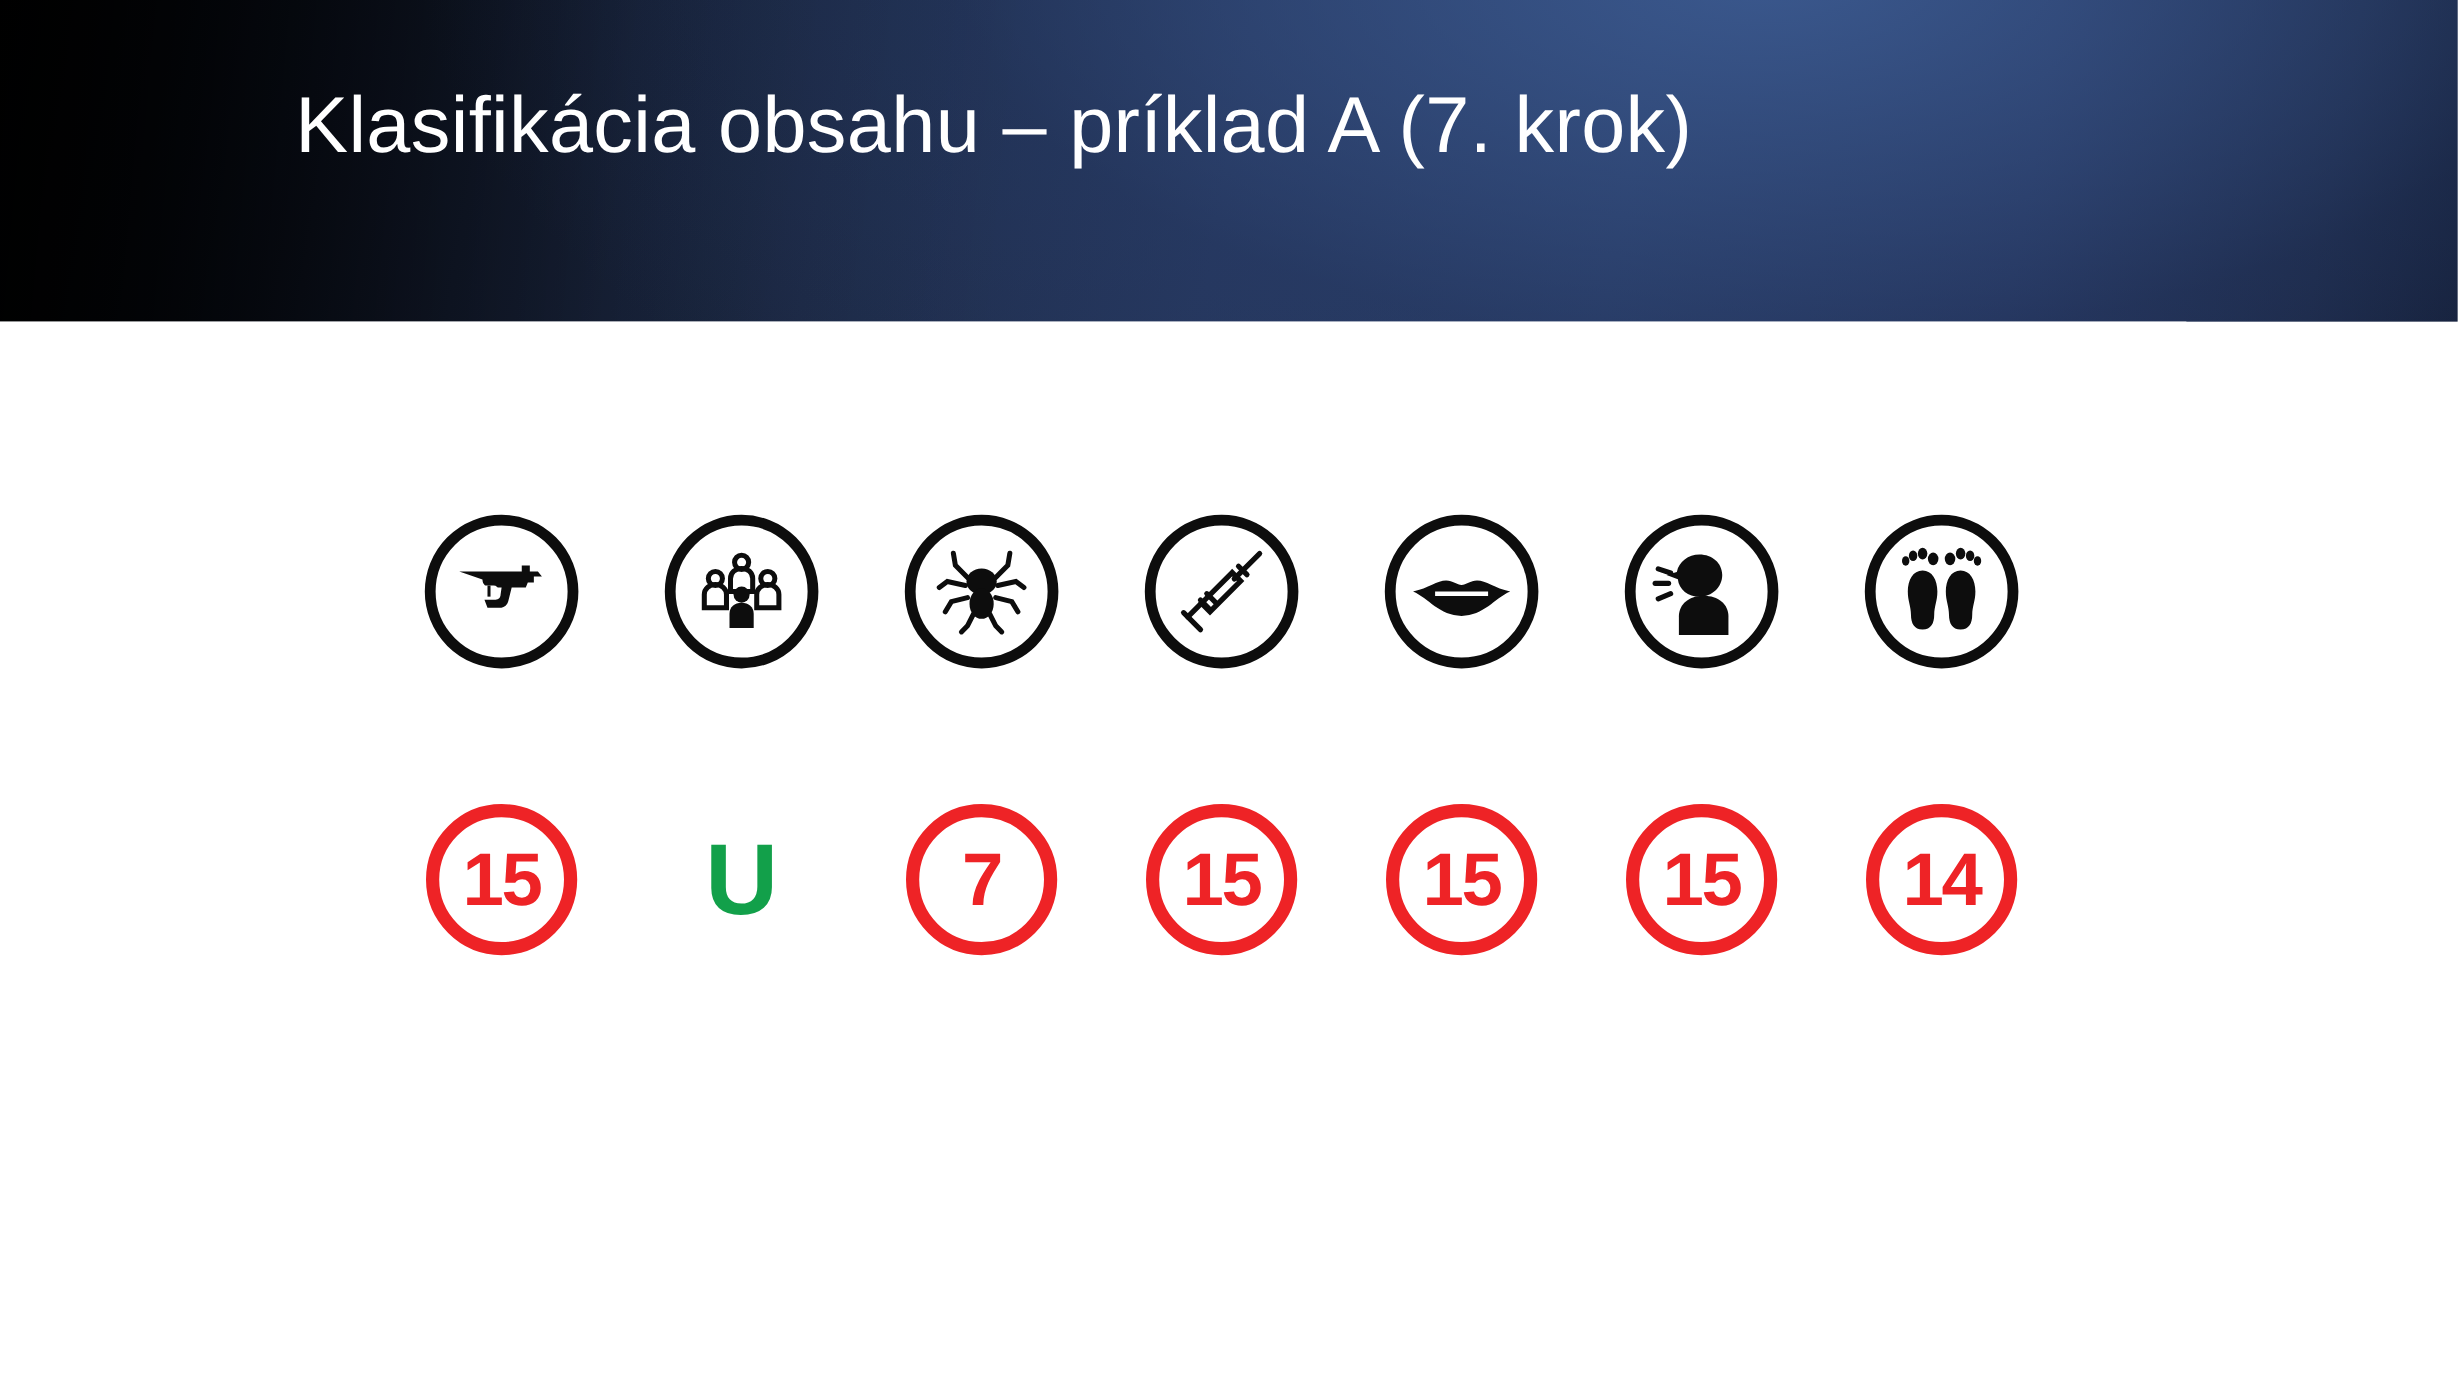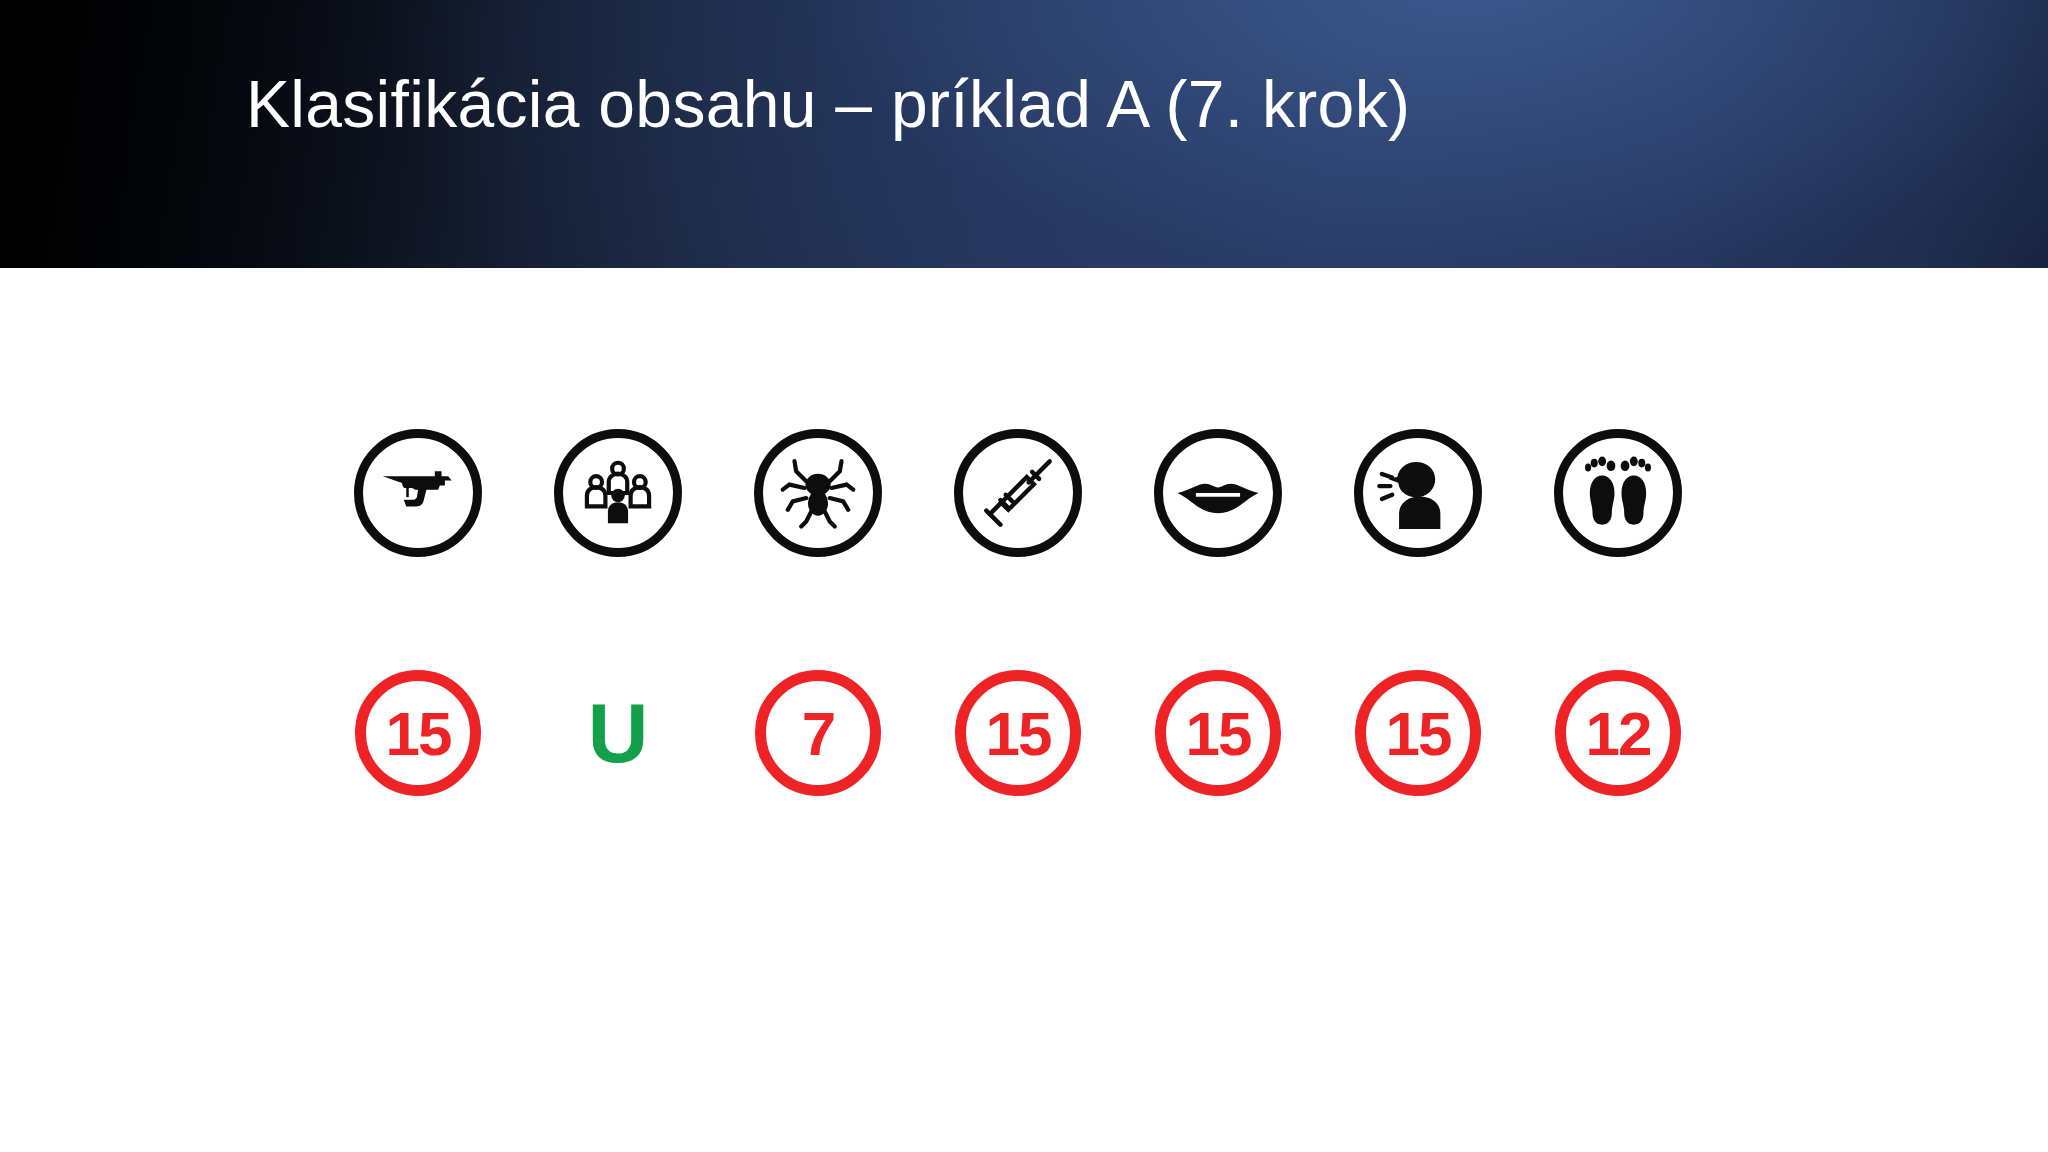--- a/index.html
+++ b/index.html
@@ -276,21 +276,21 @@
 
         <div class="cell">
           <div class="rating-badge">15</div>
         </div>
 
         <div class="cell">
           <div class="rating-badge">15</div>
         </div>
 
         <div class="cell">
-          <div class="rating-badge">12</div>
+          <div class="rating-badge">14</div>
         </div>
 
       </div>
 
     </div>
 
   </div>
 </div>
 
 </body></html>

